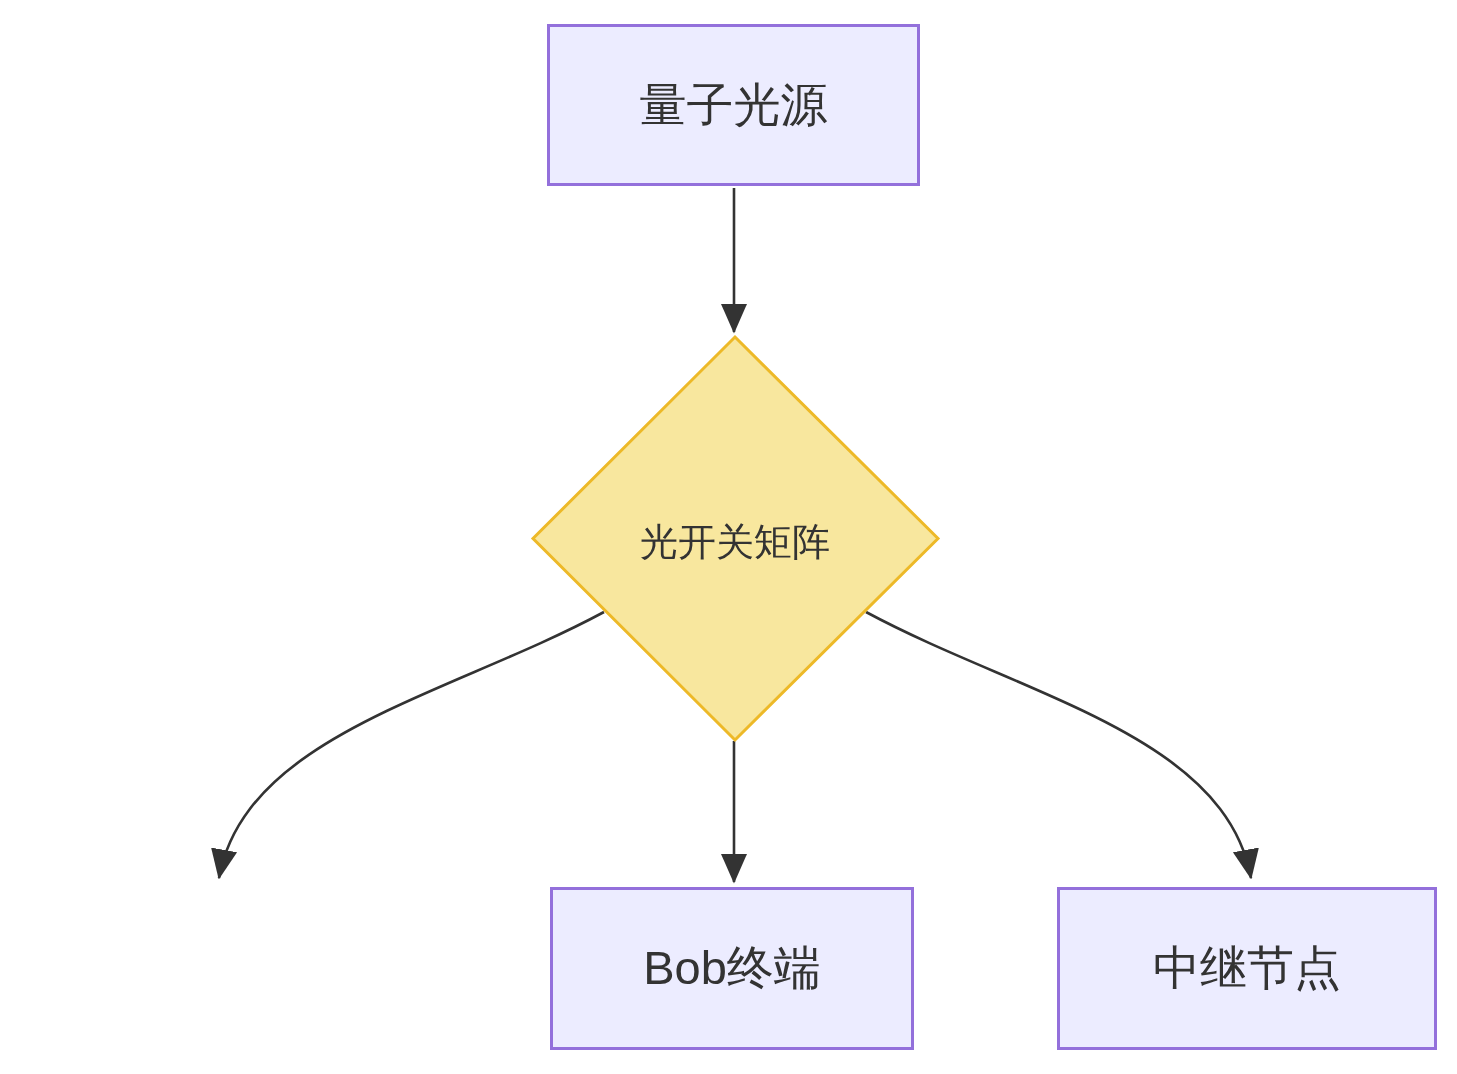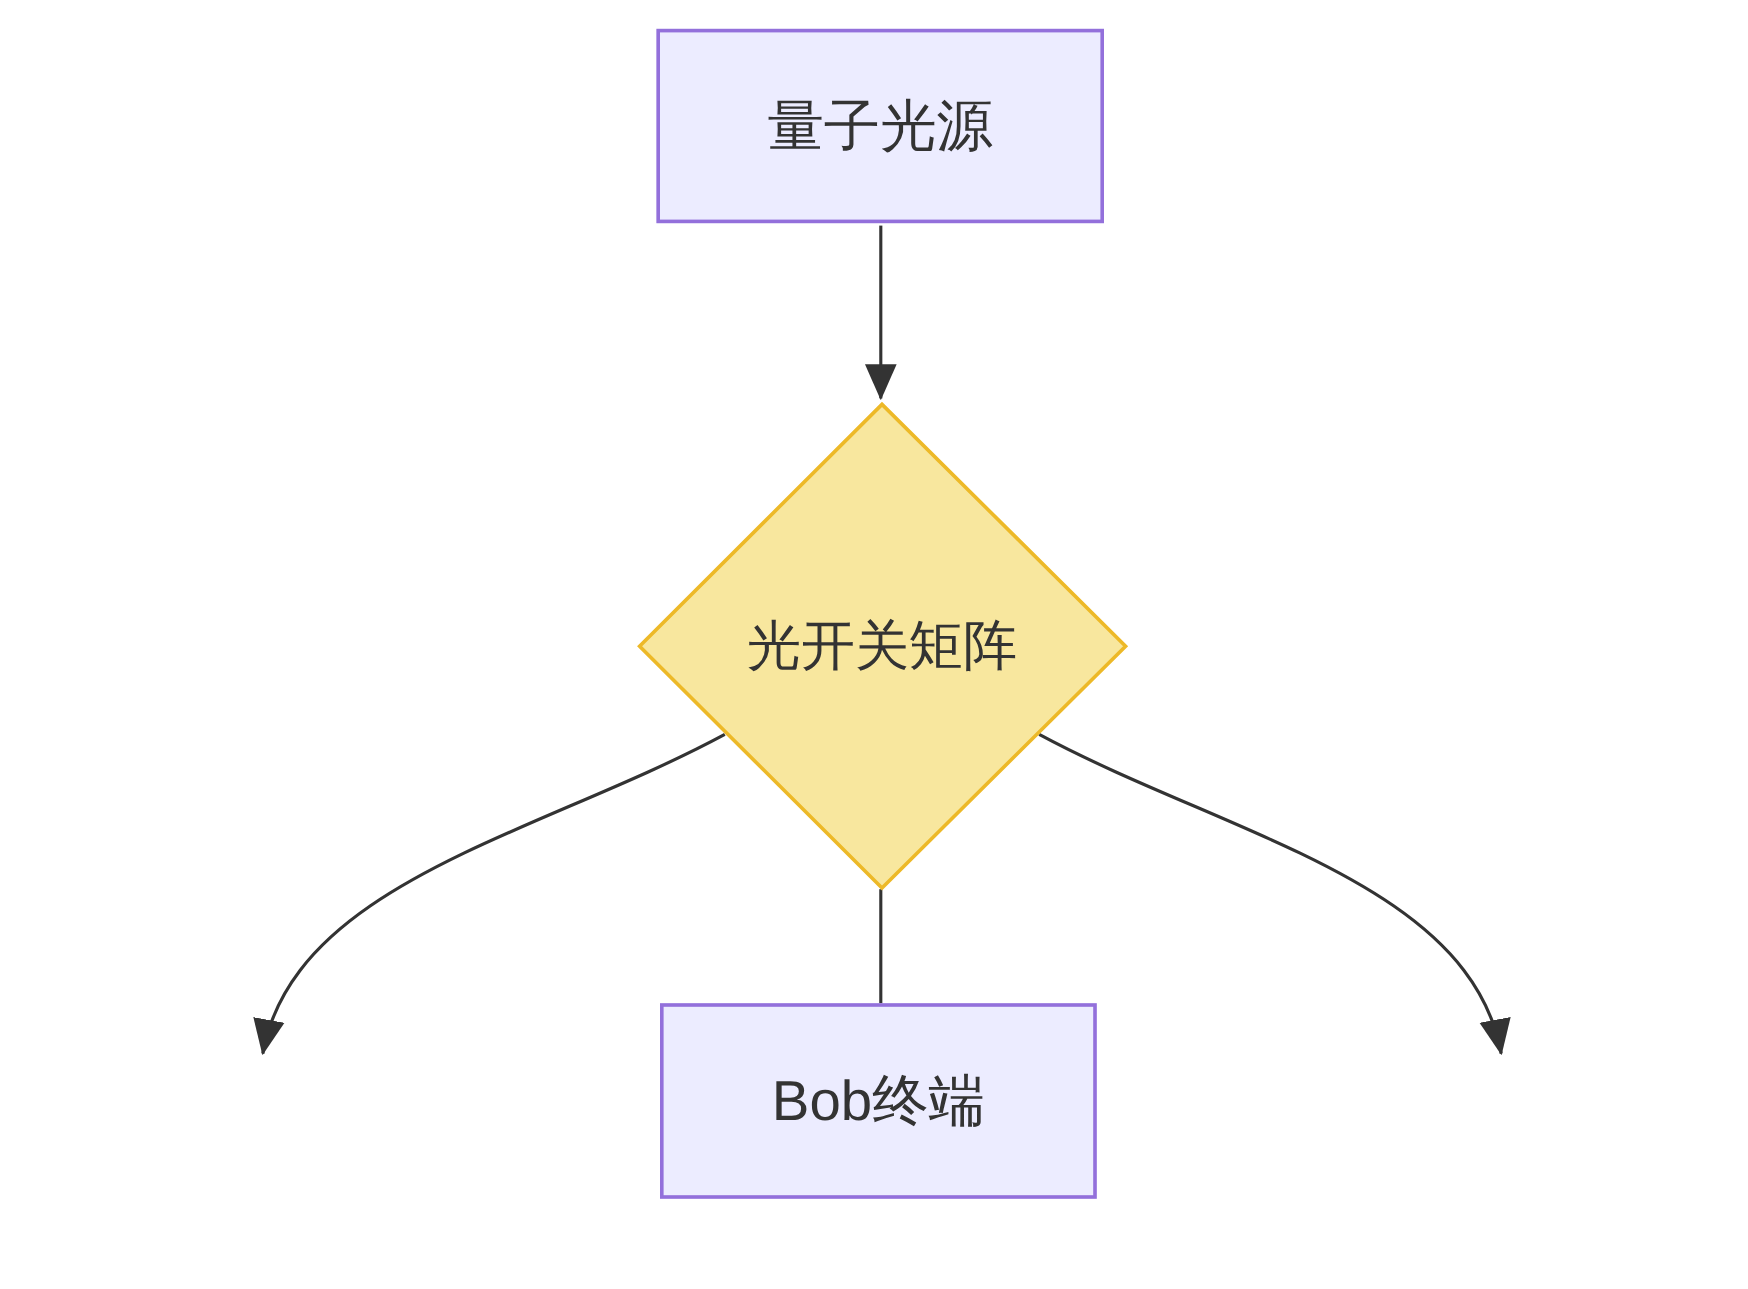--- a/index.html
+++ b/index.html
@@ -46,31 +46,31 @@
     display: flex;
     align-items: center;
     justify-content: center;
     color: var(--text_color);
     font-size: 47px;
     line-height: 1.2;
     text-align: center;
   }
   .node-source { left: 547px; top: 24px;  width: 373px; height: 162px; }
   .node-alice  { left: 24px;  top: 887px; width: 381px; height: 163px; }
-  .node-bob    { left: 550px; top: 836px; width: 364px; height: 163px; }
+  .node-bob    { left: 550px; top: 887px; width: 364px; height: 163px; }
   .node-relay  { left: 1057px;top: 887px; width: 380px; height: 163px; }
   .diamond-label {
     position: absolute;
     left: 535px; top: 508px;
     width: 400px; height: 60px;
     display: flex;
-    align-items: flex-start;
+    align-items: flex-end;
     justify-content: center;
     color: var(--text_color);
-    font-size: 45px;
+    font-size: 38px;
     text-align: center;
   }
 </style>
 </head>
 <body>
 
 <div class="canvas">
 
   <svg class="diagram-layer" viewBox="0 0 1457 1074" xmlns="http://www.w3.org/2000/svg">
     <defs>
@@ -96,14 +96,17 @@
 
   <div class="diamond-label">
     <span>光开关矩阵</span>
   </div>
 
 
   <div class="node node-bob">
     <span>Bob终端</span>
   </div>
 
+  <div class="node node-relay">
+    <span>中继节点</span>
+  </div>
 
 </div>
 
 </body></html>

